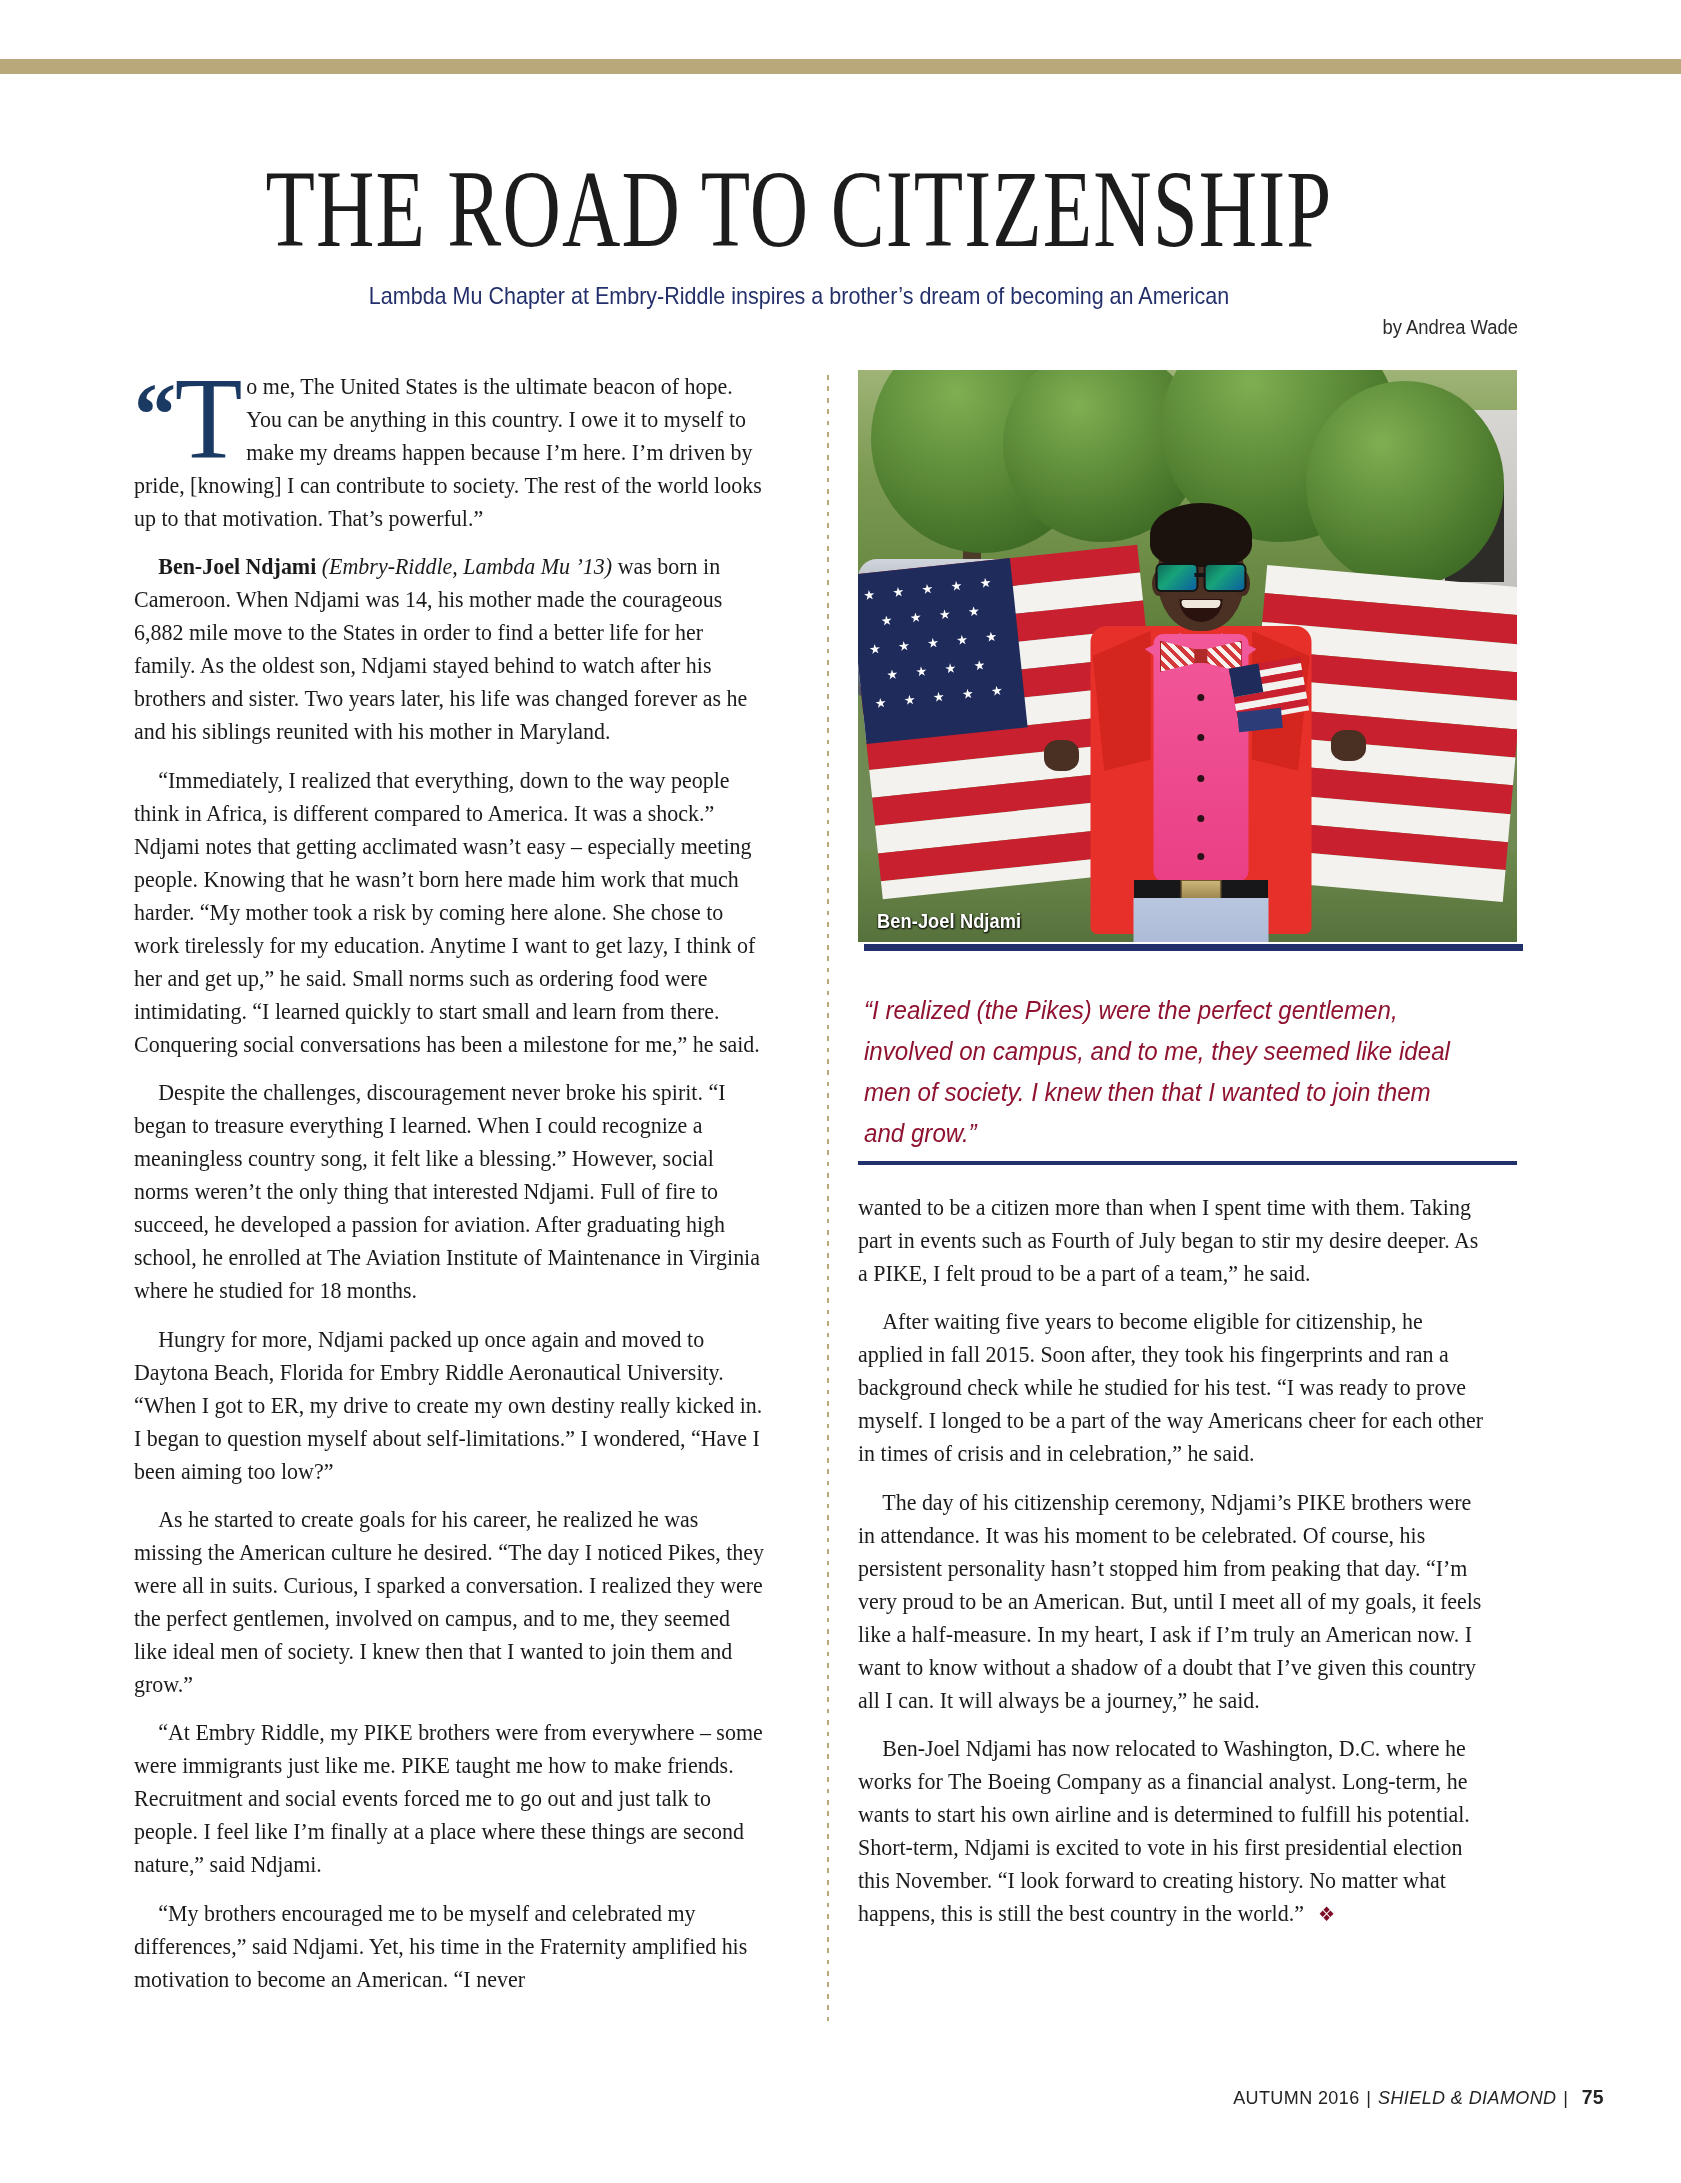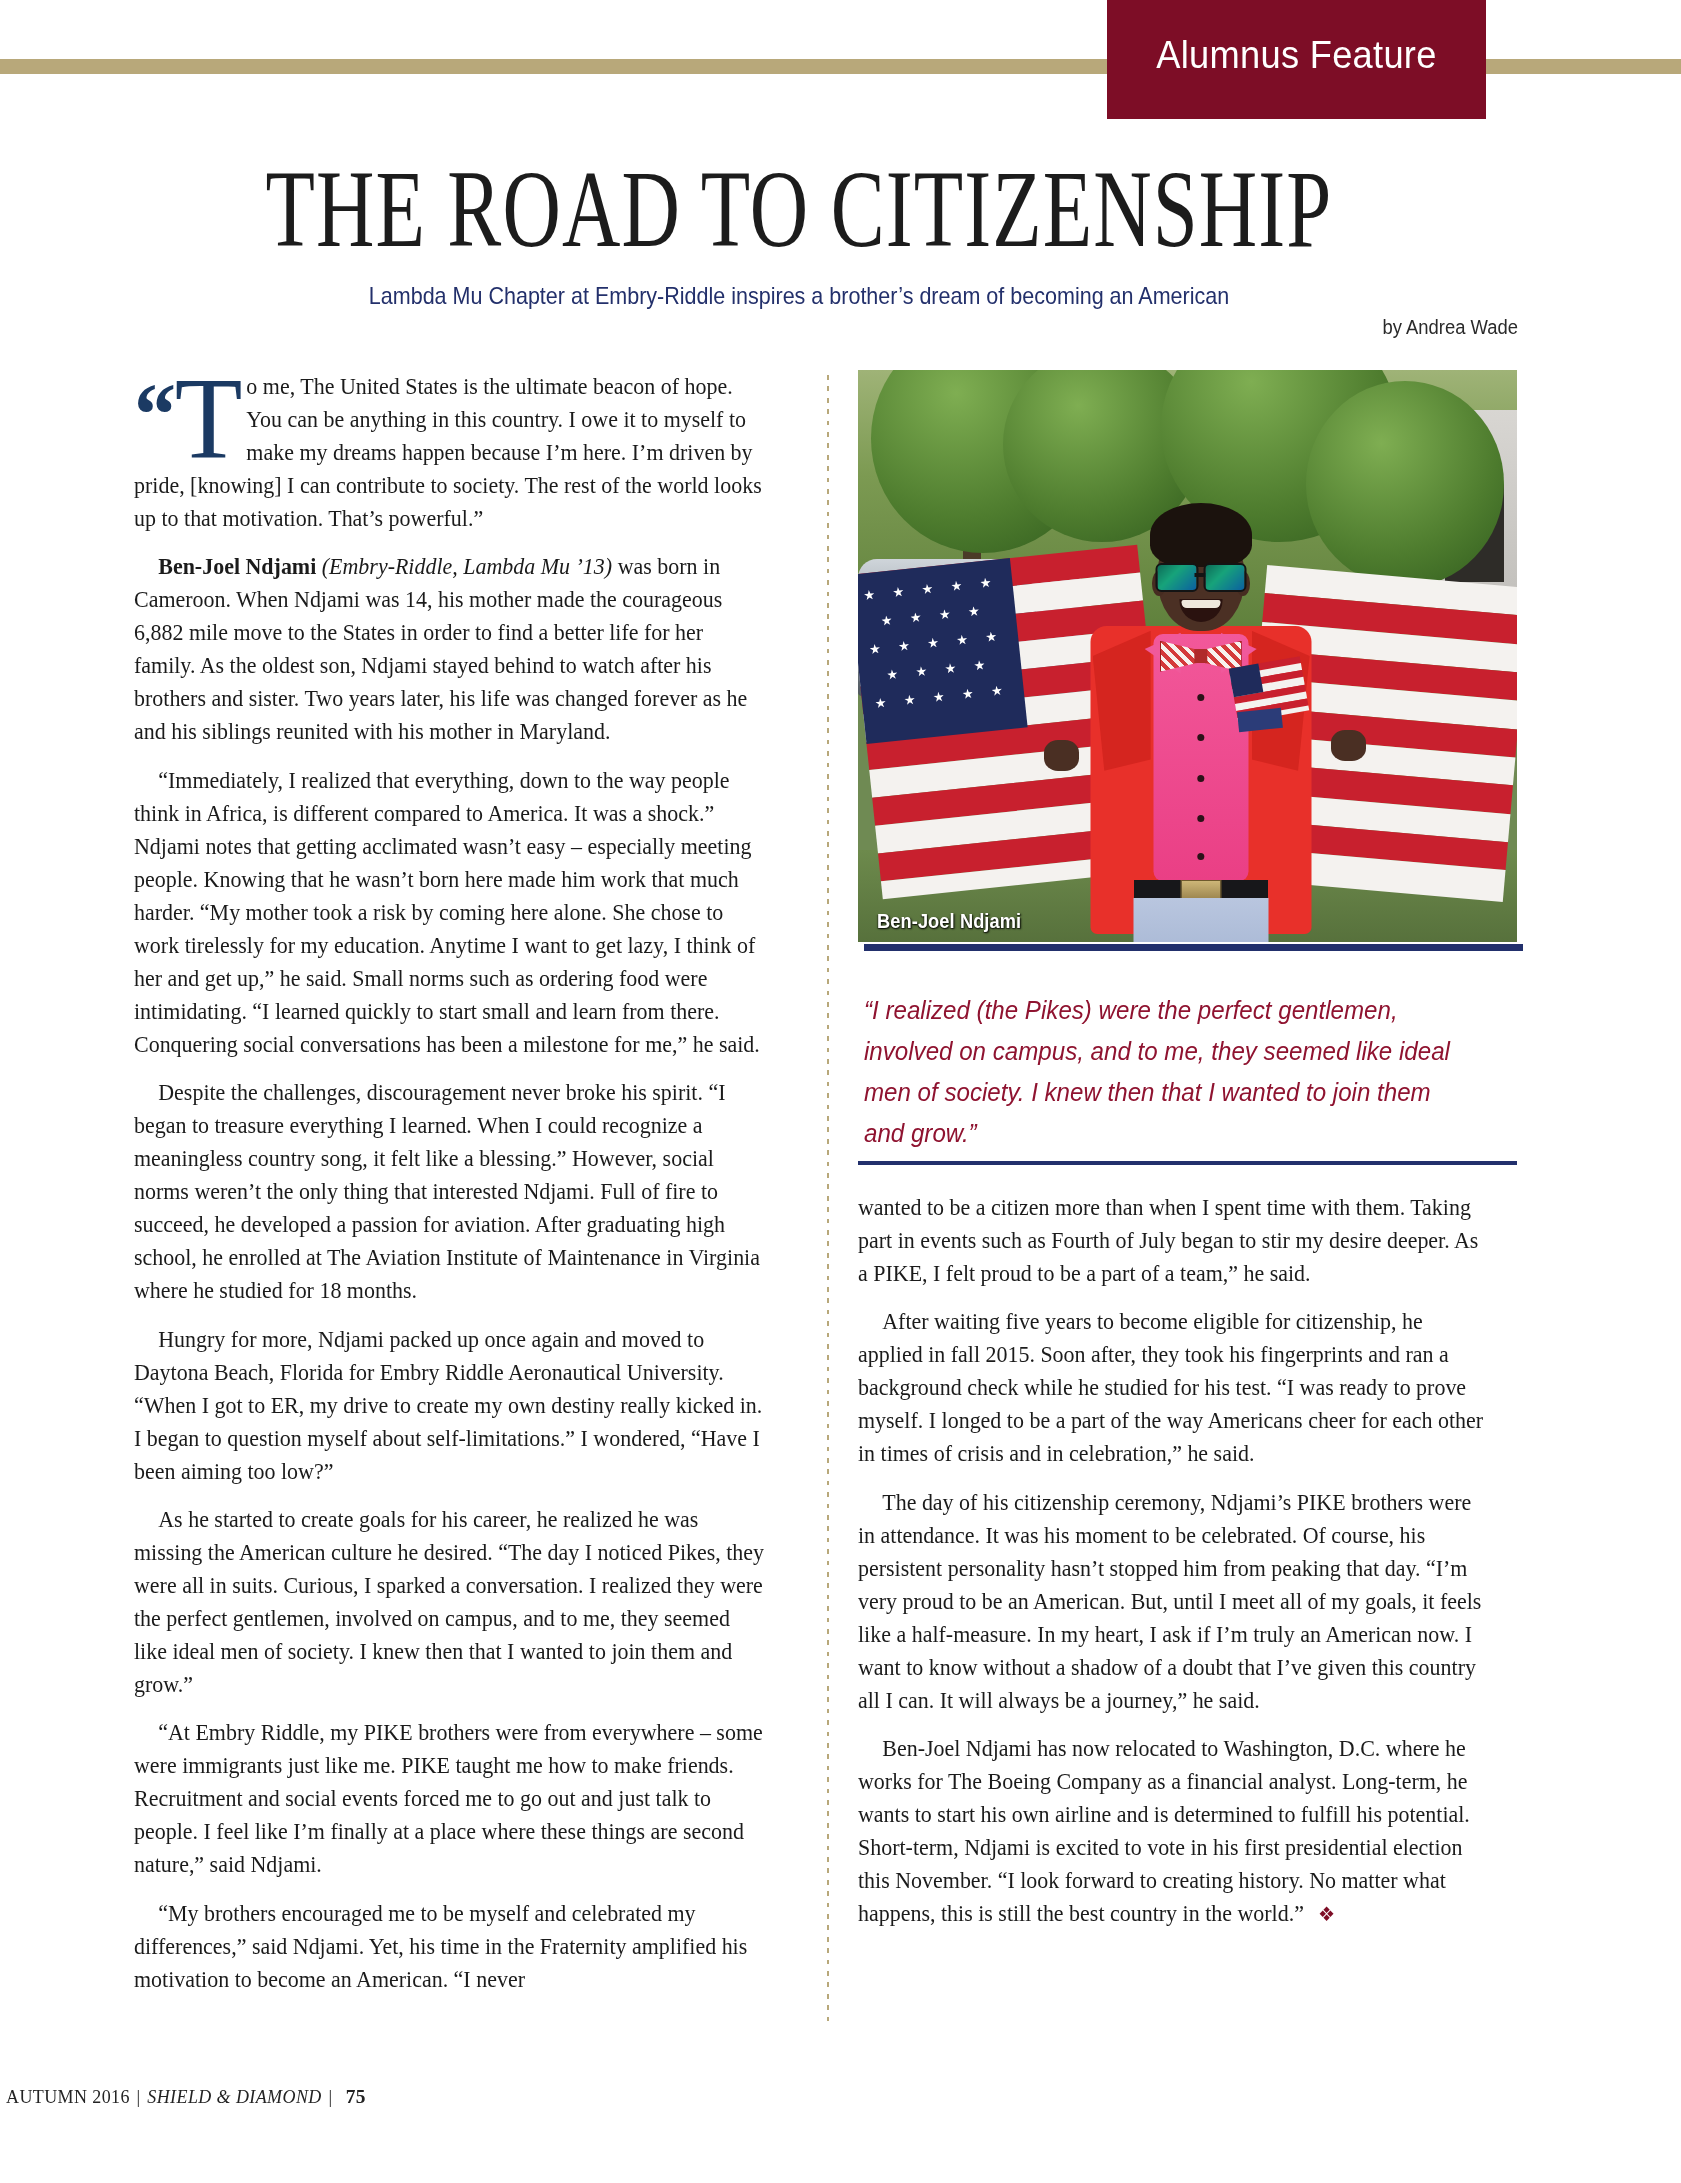--- a/index.html
+++ b/index.html
@@ -381,44 +381,42 @@
     line-height: 41px;
     color: #8f1330;
     transform: scaleX(0.95);
     transform-origin: left top;
     max-width: 642px;
   }
 
   
   .footer {
     position: absolute;
-    left: 6px;
+    left: 12px;
     top: 2086px;
     width: 1592px;
-    font-family: Liberation Serif, serif;
+    text-align: right;
+    font-family: Liberation Sans, sans-serif;
     font-size: 18px;
     color: #232323;
     letter-spacing: 0.4px;
   }
   .footer .pg {
     font-weight: 700;
     font-size: 19.4px;
     padding-left: 6.7px;
   }
   .footer .sep { padding: 0 6.7px; color: #232323; }
   .footer .ital-sd { font-style: italic; }
 </style>
 </head>
 <body>
 
 <div class="header-zone">
   <div class="gold-rule"></div>
-  <div class="banner">
-    <div class="banner-label">Alumnus Feature</div>
-  </div>
 </div>
 
 <div class="title-block">
   <h1 class="article-title">THE ROAD TO CITIZENSHIP</h1>
   <div class="article-subtitle">Lambda Mu Chapter at Embry-Riddle inspires a brother’s dream of becoming an American</div>
 </div>
 <div class="byline">by Andrea Wade</div>
 
 <div class="col-divider"></div>
 

